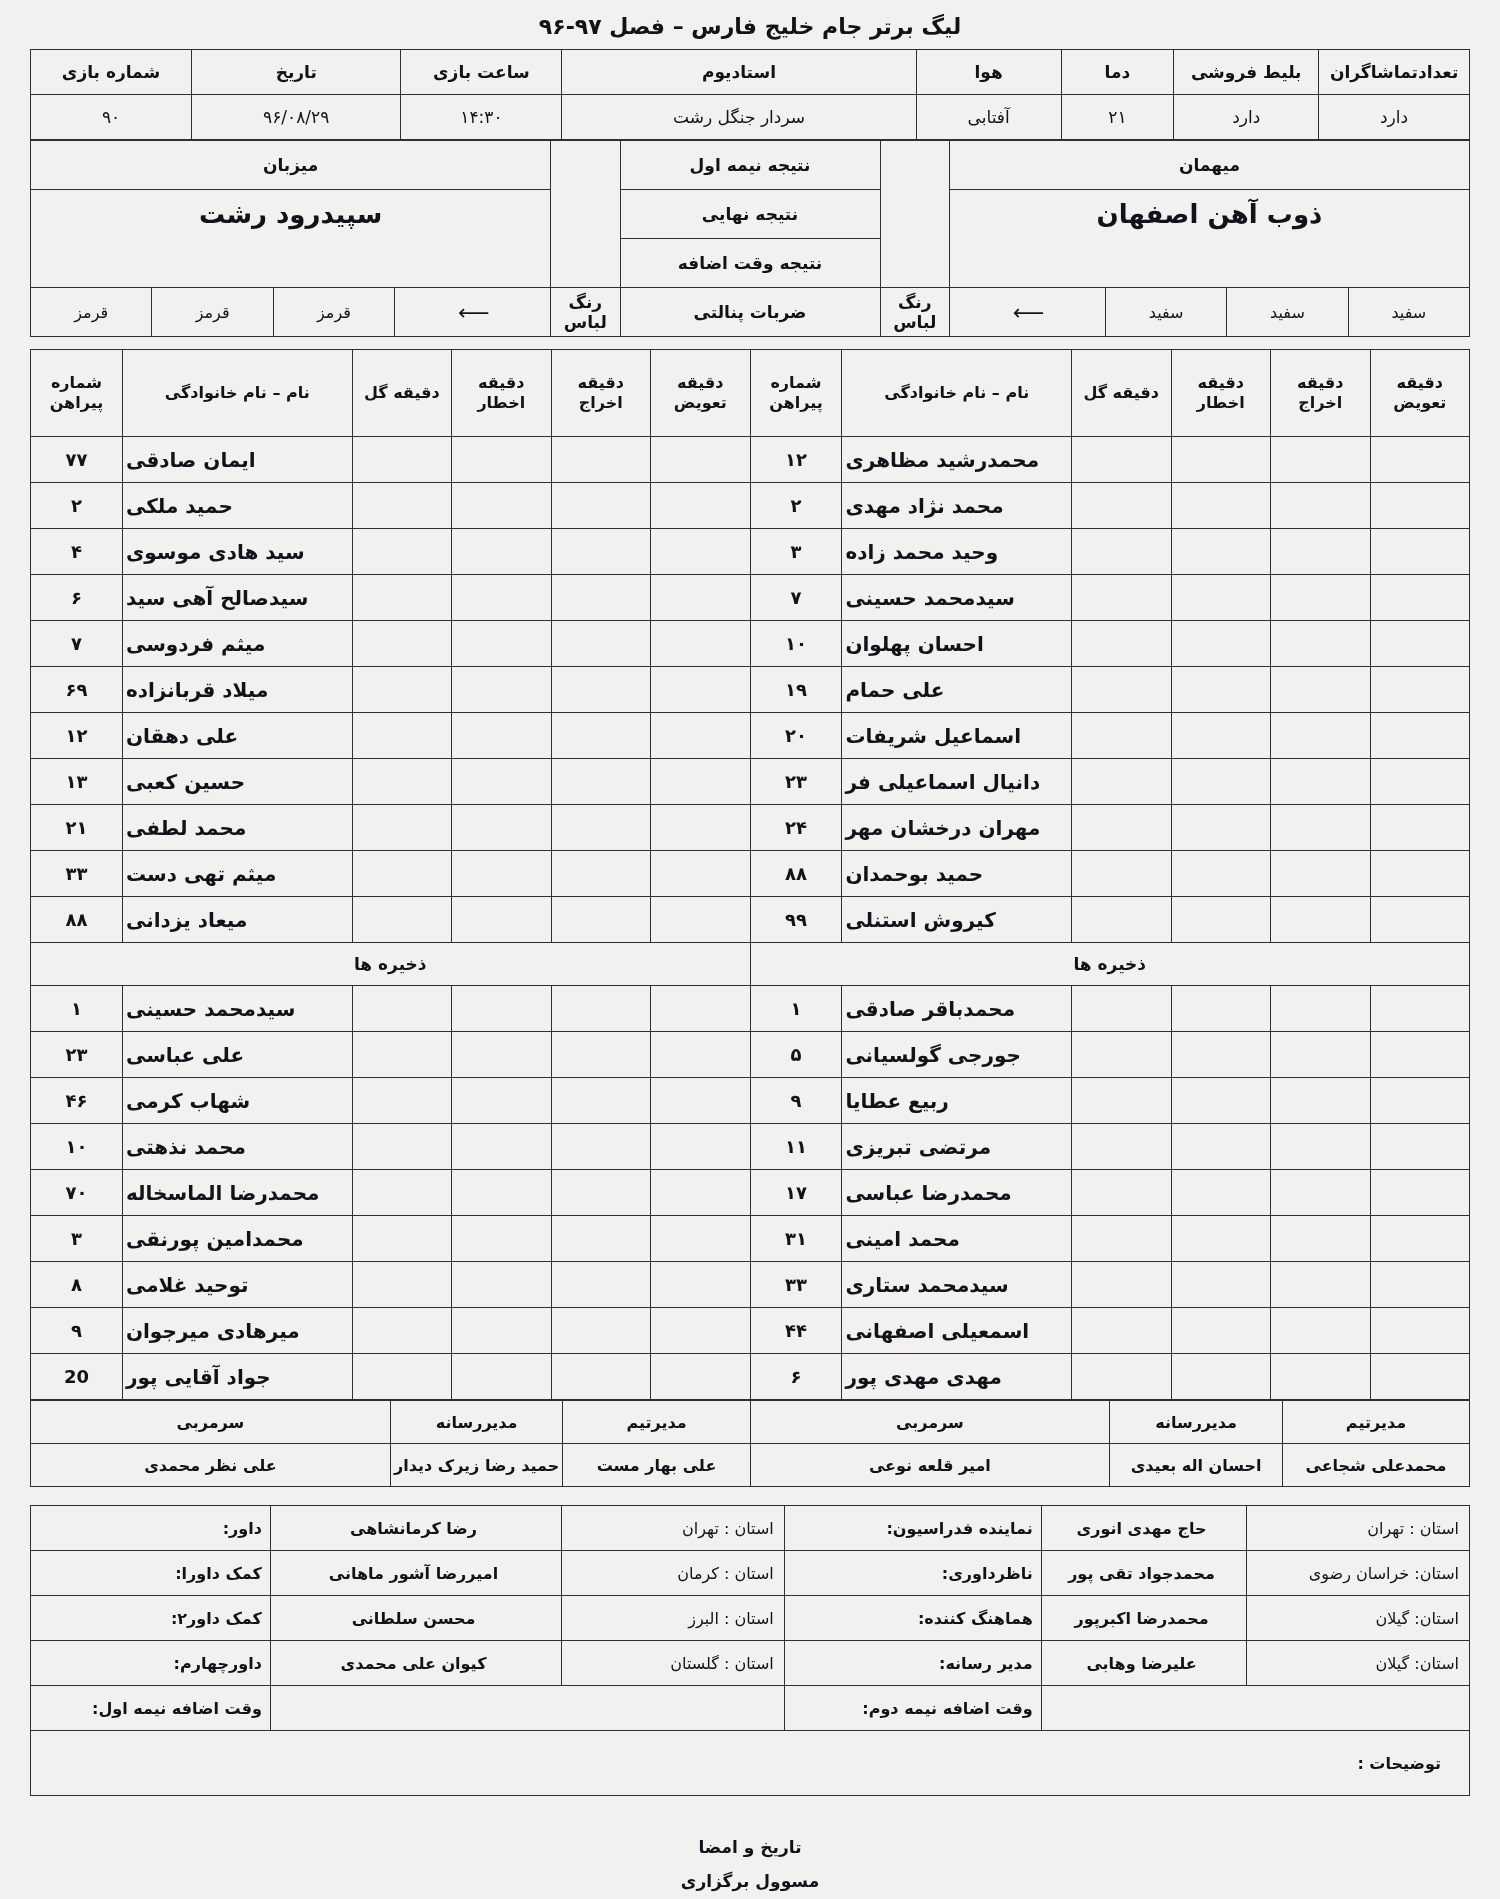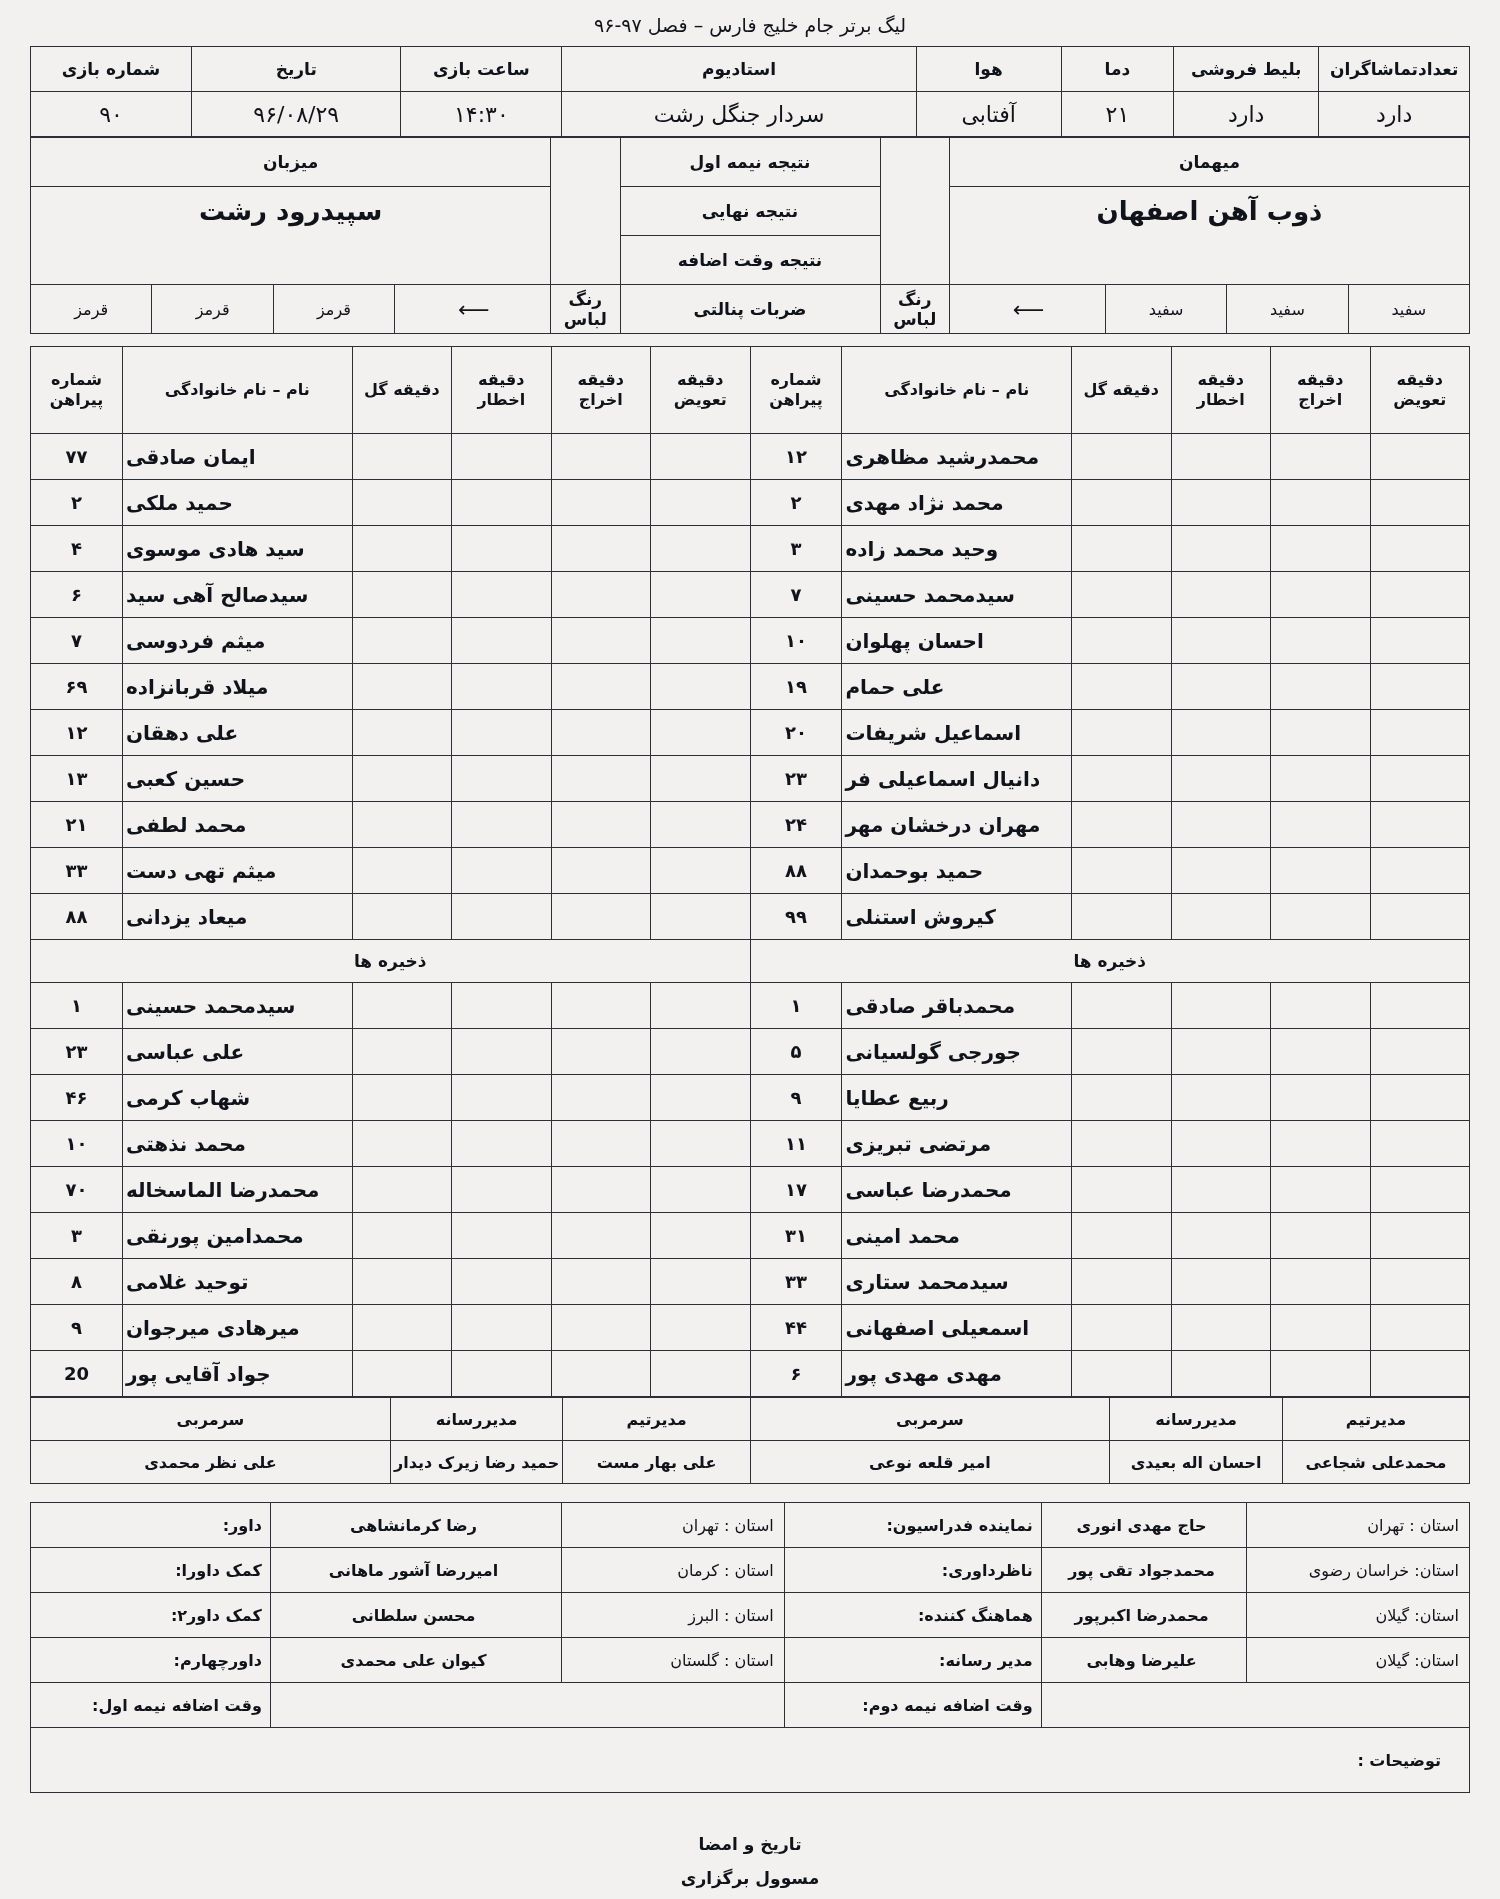--- a/index.html
+++ b/index.html
@@ -26,35 +26,35 @@
     text-align:center;
     margin-bottom:10px;
   }
   .title-small{
     font-size:17px;
     font-weight:bold;
     letter-spacing:0;
     margin-bottom:10px;
   }
   .title-main{
-    font-size:19px;
-    font-weight:normal;
+    font-size:22px;
+    font-weight:bold;
     margin-bottom:8px;
   }
   table{border-collapse:collapse;width:100%;}
   td,th{
     border:1px solid #2c2f36;
     text-align:center;
     vertical-align:middle;
     font-size:16px;
     padding:4px 3px;
     background:transparent;
   }
   .hdr td{font-weight:bold;font-size:17px;height:34px;}
-  .val td{font-size:22px;height:34px;}
+  .val td{font-size:17px;height:34px;}
   .bigname{font-size:26px;font-weight:bold;letter-spacing:0;}
   .mid{font-size:17px;font-weight:bold;}
   .nb-t{border-top:none !important;}
   .nb-b{border-bottom:none !important;}
 
   
   .t-top td{height:36px;}
 
   
   .t-teams td{height:40px;}

